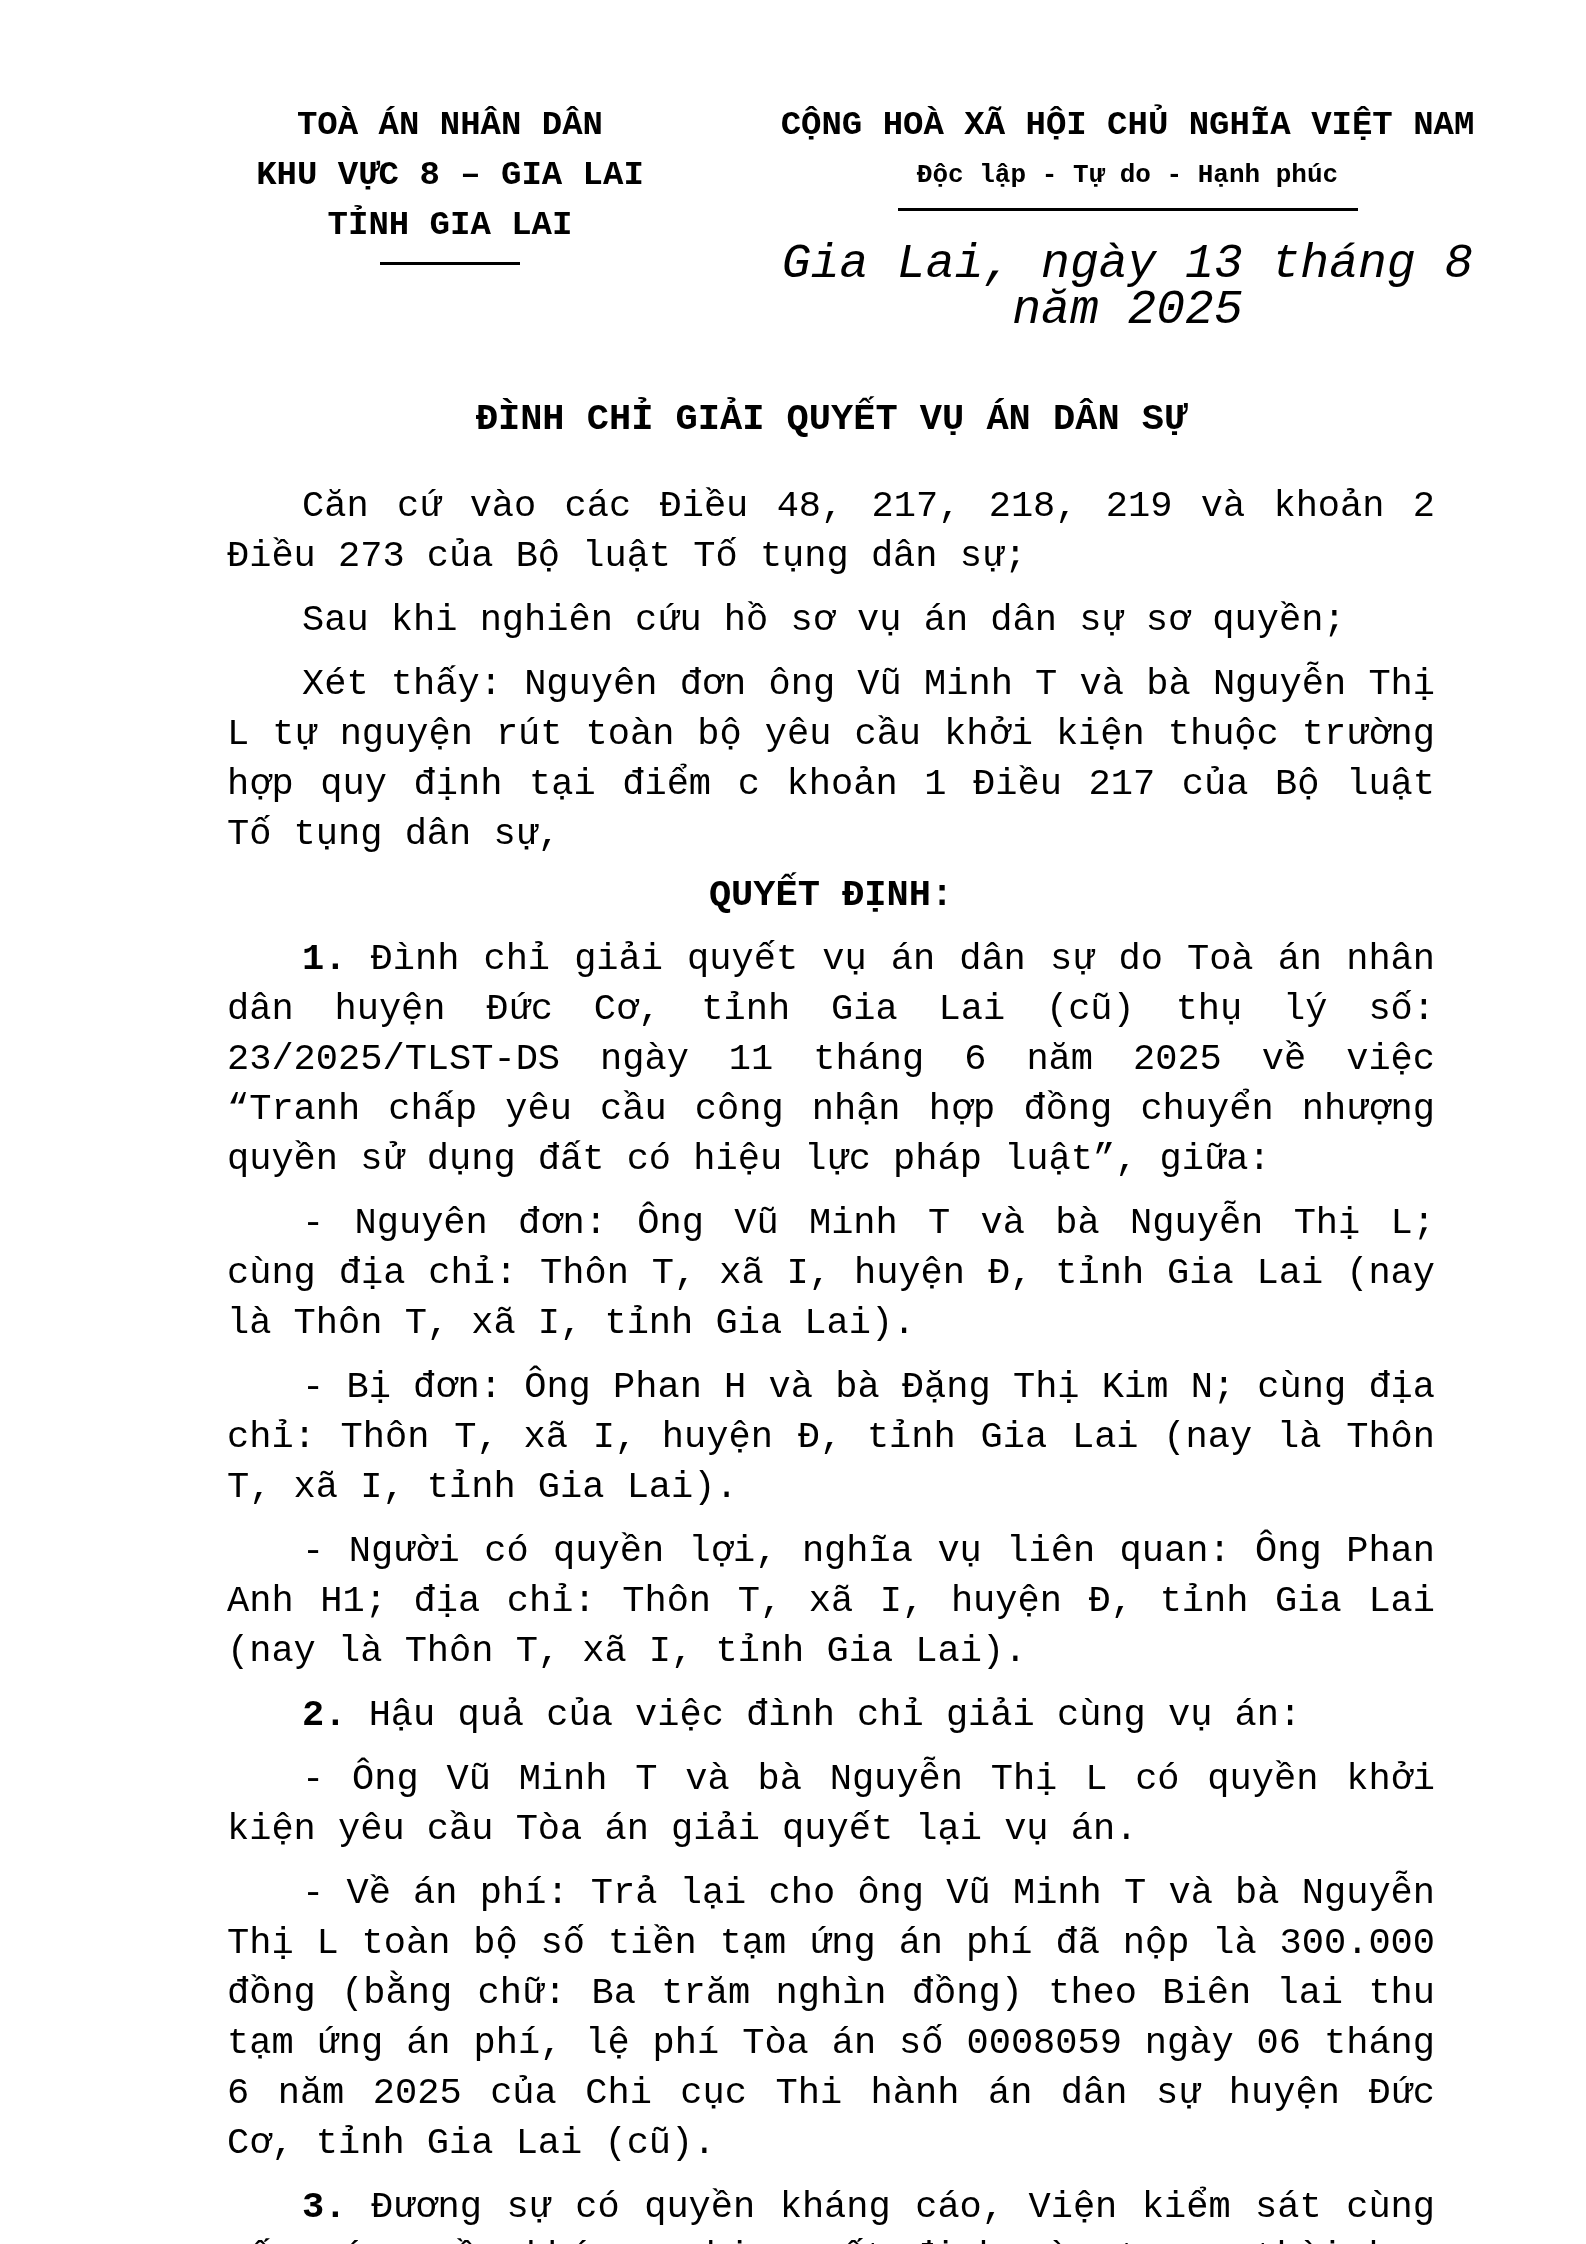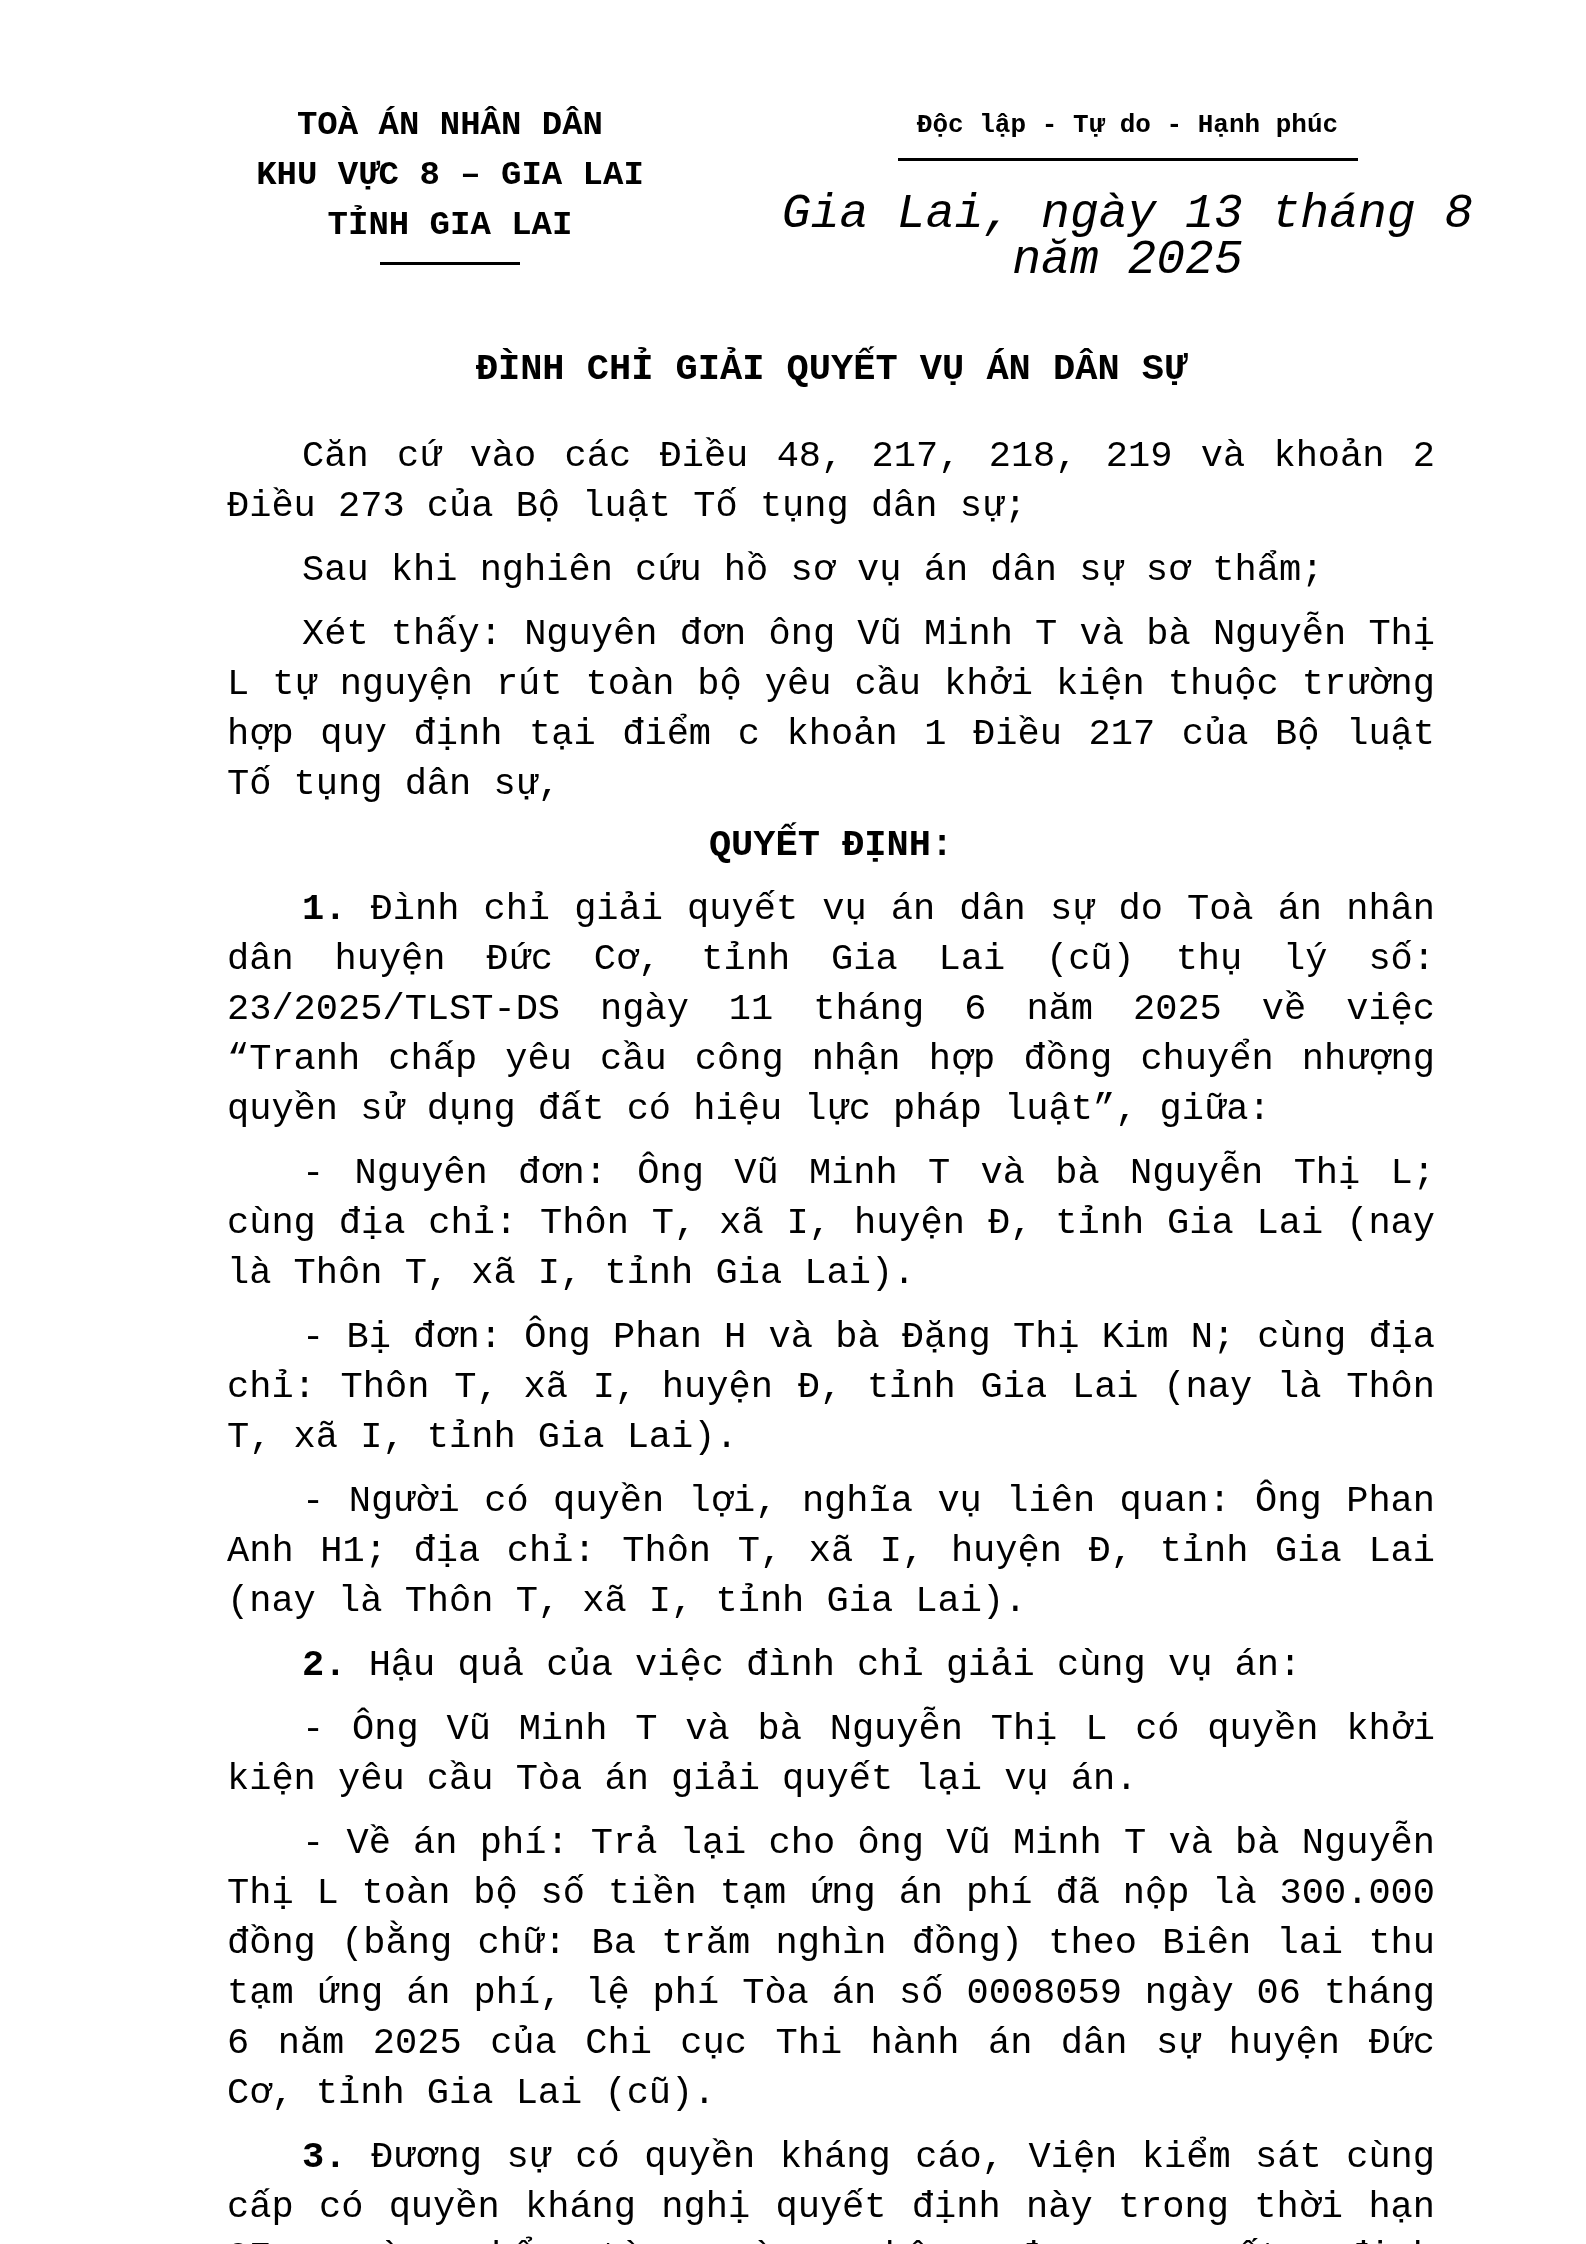--- a/index.html
+++ b/index.html
@@ -101,33 +101,34 @@
 <div class="page">
 
   <div class="header">
     <div class="header-left">
       <div class="org-line">TOÀ ÁN NHÂN DÂN</div>
       <div class="org-line">KHU VỰC 8 – GIA LAI</div>
       <div class="org-line">TỈNH GIA LAI</div>
       <div class="rule-left"></div>
     </div>
     <div class="header-right">
+      <div class="nation-line1">CỘNG HOÀ XÃ HỘI CHỦ NGHĨA VIỆT NAM</div>
       <div class="nation-line2">Độc lập - Tự do - Hạnh phúc</div>
       <div class="rule-right"></div>
       <div class="date-line">Gia Lai, ngày 13 tháng 8 năm 2025</div>
     </div>
   </div>
 
   <div class="title-block">
     <div>ĐÌNH CHỈ GIẢI QUYẾT VỤ ÁN DÂN SỰ</div>
   </div>
 
   <div class="doc-body">
     <p class="first"><b></b><span>Căn cứ vào các Điều 48, 217, 218, 219 và khoản 2 Điều 273 của Bộ luật Tố tụng dân sự;</span></p>
-    <p><b></b><span>Sau khi nghiên cứu hồ sơ vụ án dân sự sơ thẩm;</span></p>
+    <p><b></b><span>Sau khi nghiên cứu hồ sơ vụ án dân sự sơ quyền;</span></p>
     <p><b></b><span>Xét thấy: Nguyên đơn ông Vũ Minh T và bà Nguyễn Thị L tự nguyện rút toàn bộ yêu cầu khởi kiện thuộc trường hợp quy định tại điểm c khoản 1 Điều 217 của Bộ luật Tố tụng dân sự,</span></p>
 
     <p class="decision-heading">QUYẾT ĐỊNH:</p>
 
     <p><b>1.</b><span> Đình chỉ giải quyết vụ án dân sự do Toà án nhân dân huyện Đức Cơ, tỉnh Gia Lai (cũ) thụ lý số: 23/2025/TLST-DS ngày 11 tháng 6 năm 2025 về việc “Tranh chấp yêu cầu công nhận hợp đồng chuyển nhượng quyền sử dụng đất có hiệu lực pháp luật”, giữa:</span></p>
     <p><b></b><span>- Nguyên đơn: Ông Vũ Minh T và bà Nguyễn Thị L; cùng địa chỉ: Thôn T, xã I, huyện Đ, tỉnh Gia Lai (nay là Thôn T, xã I, tỉnh Gia Lai).</span></p>
     <p><b></b><span>- Bị đơn: Ông Phan H và bà Đặng Thị Kim N; cùng địa chỉ: Thôn T, xã I, huyện Đ, tỉnh Gia Lai (nay là Thôn T, xã I, tỉnh Gia Lai).</span></p>
     <p><b></b><span>- Người có quyền lợi, nghĩa vụ liên quan: Ông Phan Anh H1; địa chỉ: Thôn T, xã I, huyện Đ, tỉnh Gia Lai (nay là Thôn T, xã I, tỉnh Gia Lai).</span></p>
     <p><b>2.</b><span> Hậu quả của việc đình chỉ giải cùng vụ án:</span></p>
     <p><b></b><span>- Ông Vũ Minh T và bà Nguyễn Thị L có quyền khởi kiện yêu cầu Tòa án giải quyết lại vụ án.</span></p>

